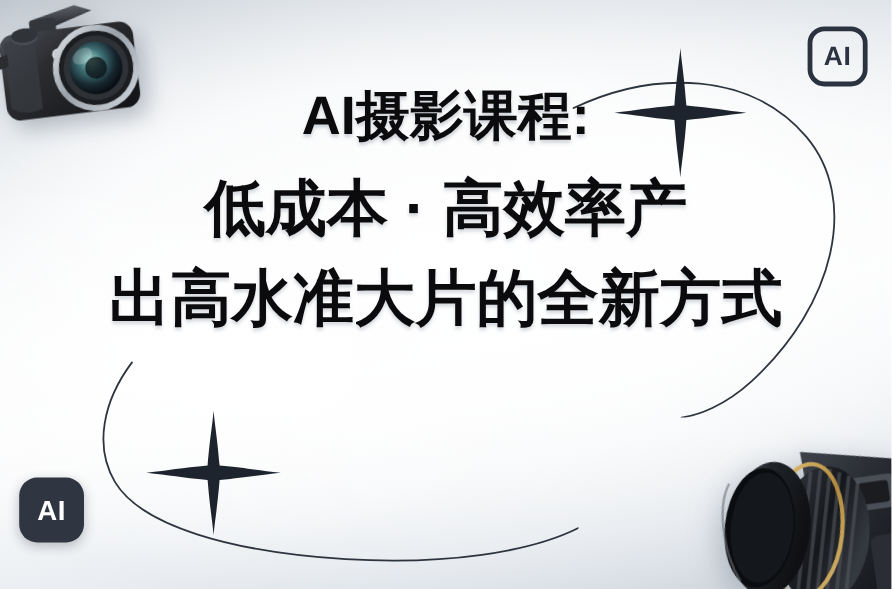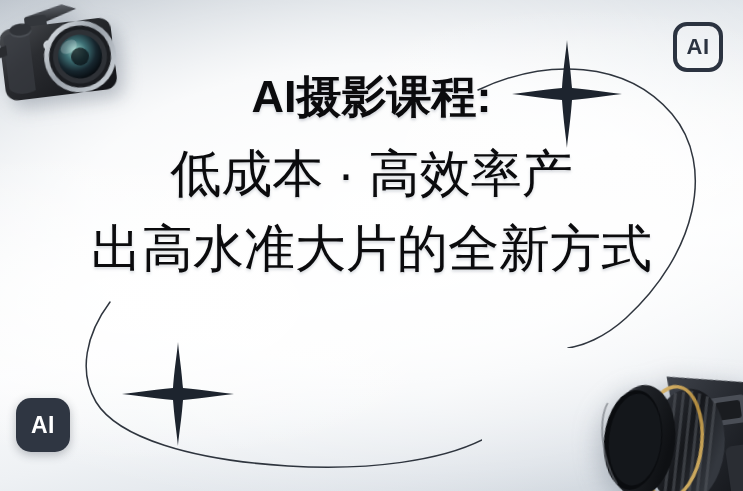--- a/index.html
+++ b/index.html
@@ -63,21 +63,21 @@
   .title-line {
     font-size:45px;
     font-weight:bold;
     line-height:1.0;
     letter-spacing:0px;
     text-shadow:0 2px 3px rgba(120,130,145,0.35);
     white-space:nowrap;
   }
   .head-line {
     font-size:51px;
-    font-weight:normal;
+    font-weight:bold;
     line-height:1.16;
     letter-spacing:0px;
     white-space:nowrap;
     text-shadow:0 2px 3px rgba(120,130,145,0.30);
   }
   .head-line.l2 { margin-top:25px; }
   .head-line.l3 { margin-top:16px; }
 
   
   .cam-tl {

